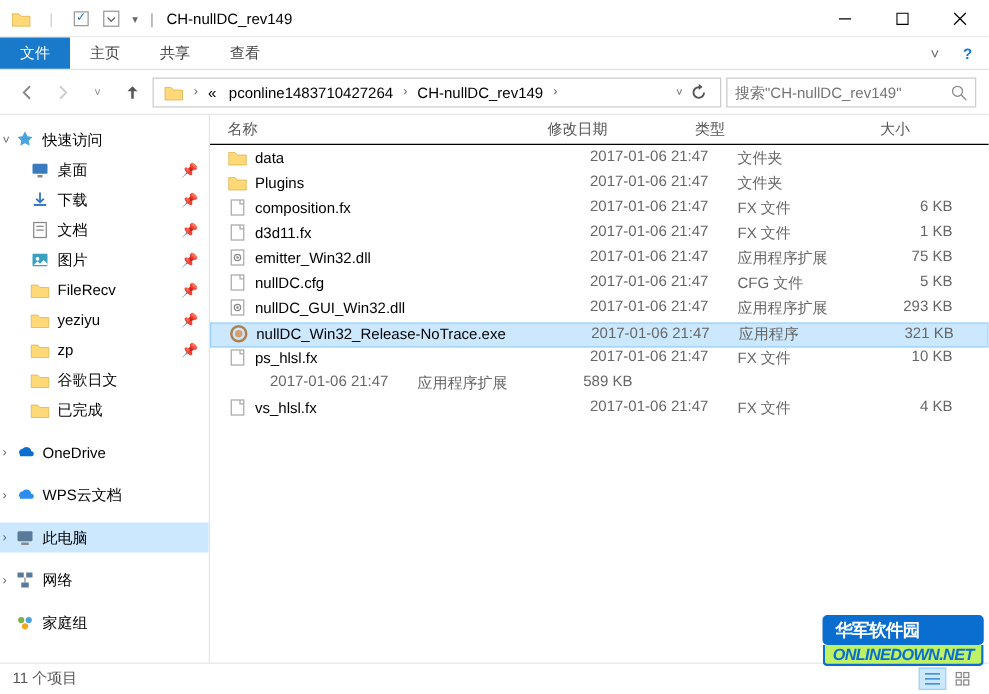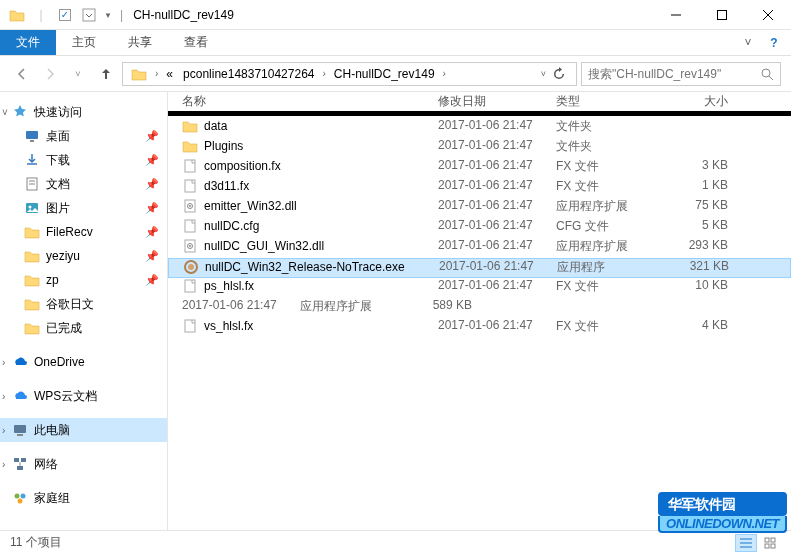--- a/index.html
+++ b/index.html
@@ -38,52 +38,52 @@
 .sidebar { width: 168px; border-right: 1px solid #e5e5e5; overflow-y: auto; padding-top: 8px; }
 .side-item { display: flex; align-items: center; height: 24px; padding-left: 24px; gap: 6px; cursor: pointer; position: relative; }
 .side-item.top { padding-left: 12px; }
 .side-item.selected { background: #cce8ff; }
 .side-item .pin { margin-left: auto; margin-right: 8px; color: #7a7a7a; font-size: 11px; }
 .side-chevron { position: absolute; left: 2px; color: #666; font-size: 10px; }
 .side-icon { width: 16px; height: 16px; flex-shrink: 0; }
 .side-gap { height: 10px; }
 
 .content { flex: 1; display: flex; flex-direction: column; }
-.col-headers { height: 24px; display: flex; align-items: center; border-bottom: 5px solid #000000; color: #555; font-size: 12px; padding-left: 8px; }
+.col-headers { height: 24px; display: flex; align-items: center; border-bottom: 1px solid #000000; color: #555; font-size: 12px; padding-left: 8px; }
 .col-headers .col { padding-left: 6px; }
 .col-name { width: 256px; }
 .col-date { width: 118px; }
 .col-type { width: 118px; }
 .col-size { width: 70px; text-align: right; padding-right: 10px; }
 
 .file-list { flex: 1; overflow-y: auto; padding-top: 2px; }
 .file-row { height: 20px; display: flex; align-items: flex-start; padding-left: 8px; font-size: 12px; }
 .file-row.selected { background: #cce8ff; border: 1px solid #99d1ff; height: 20px; }
 .file-row .fname { width: 256px; display: flex; align-items: center; gap: 6px; padding-left: 6px; }
-.file-row .fdate { width: 118px; color: #666; padding-left: 6px; }
+.file-row .fdate { width: 118px; color: #666; padding-left: 6px; margin-left: 34px; }
 .file-row .ftype { width: 118px; color: #666; padding-left: 6px; }
 .file-row .fsize { width: 70px; color: #666; text-align: right; padding-right: 10px; }
 .file-icon { width: 16px; height: 16px; flex-shrink: 0; }
 
 
 .statusbar { height: 24px; border-top: 1px solid #e5e5e5; display: flex; align-items: center; padding: 0 10px; font-size: 12px; color: #555; text-align: center; }
 .statusbar .view-btns { margin-left: auto; display: flex; gap: 2px; }
 .view-btn { width: 22px; height: 18px; border: 1px solid transparent; display: flex; align-items: center; justify-content: center; }
 .view-btn.active { background: #cce8ff; border-color: #99d1ff; }
 
 
 svg { display: block; }
 .folder-icon { fill: #ffd877; stroke: #d9a52e; stroke-width: 0.5; }
 .chk { width: 12px; height: 12px; border: 1px solid #999; background: #fff; display: inline-block; }
 .chk.checked::after { content: "✓"; color: #1979ca; font-size: 10px; line-height: 10px; display: block; text-align: center; }
 
 
 .watermark { position: absolute; right: 4px; bottom: 22px; pointer-events: none; margin-left: 40px; }
 .wm-box { background: #0a6ed1; color: #fff; padding: 4px 10px 2px; border-radius: 4px; font-weight: bold; font-size: 14px; letter-spacing: -0.5px; }
-.wm-sub { background: #7dd3fc; color: #0a6ed1; font-size: 13px; font-weight: bold; padding: 0 6px; border-radius: 0 0 4px 4px; border: 2px solid #0a6ed1; border-top: none; font-style: italic; letter-spacing: -0.5px; }
+.wm-sub { background: #bef264; color: #0a6ed1; font-size: 13px; font-weight: bold; padding: 0 6px; border-radius: 0 0 4px 4px; border: 2px solid #0a6ed1; border-top: none; font-style: italic; letter-spacing: -0.5px; }
 </style>
 </head>
 <body>
 
 <div class="titlebar">
   <div class="qat">
     <span class="qat-item">
       <svg width="16" height="16">
           <path class="folder-icon" d="M1 4h5l2 2h7v8H1z"></path>
         </svg>
@@ -381,21 +381,21 @@
             <span class="file-icon">
               <svg width="16" height="16">
                 <rect x="3" y="2" width="10" height="12" fill="#fff" stroke="#aaa"></rect>
                 <path d="M10 2v3h3" fill="none" stroke="#aaa"></path>
               </svg>
             </span>
             <span>composition.fx</span>
           </div>
     <div class="fdate">2017-01-06 21:47</div>
     <div class="ftype">FX 文件</div>
-    <div class="fsize">3 KB</div>
+    <div class="fsize">6 KB</div>
         </div>
         <div class="file-row">
     <div class="fname">
             <span class="file-icon">
               <svg width="16" height="16">
                 <rect x="3" y="2" width="10" height="12" fill="#fff" stroke="#aaa"></rect>
                 <path d="M10 2v3h3" fill="none" stroke="#aaa"></path>
               </svg>
             </span>
             <span>d3d11.fx</span>

